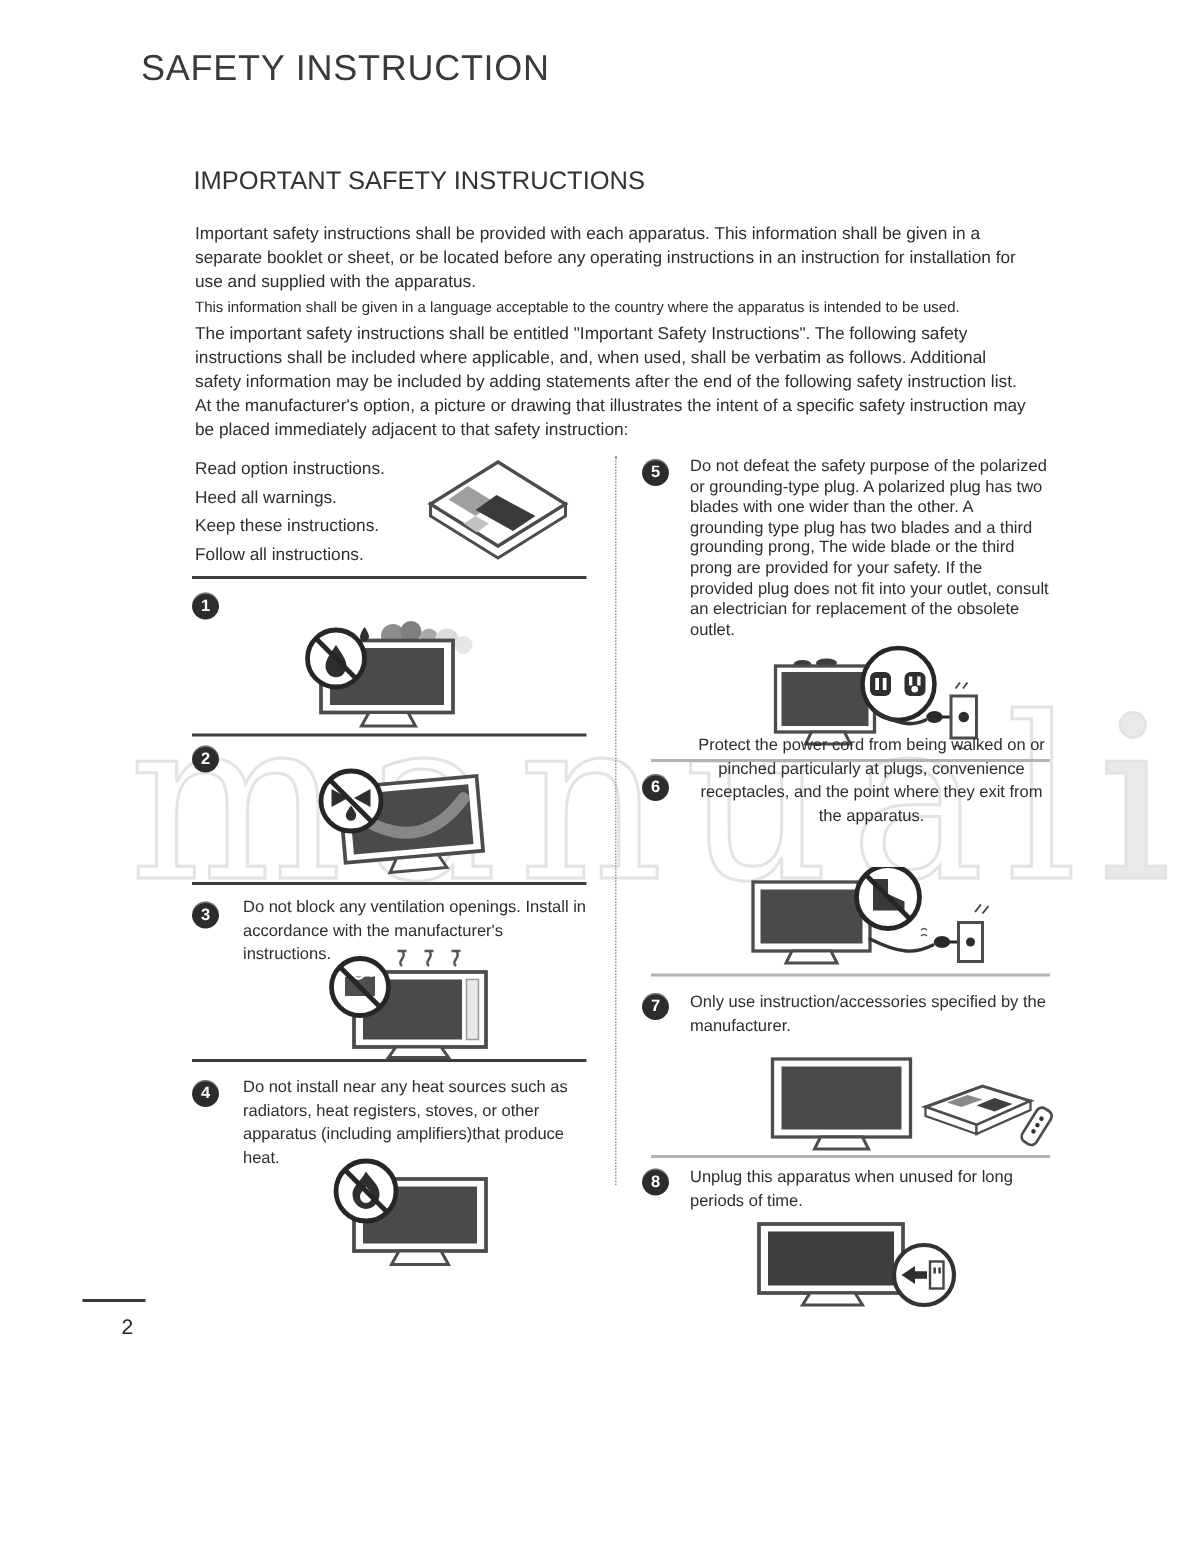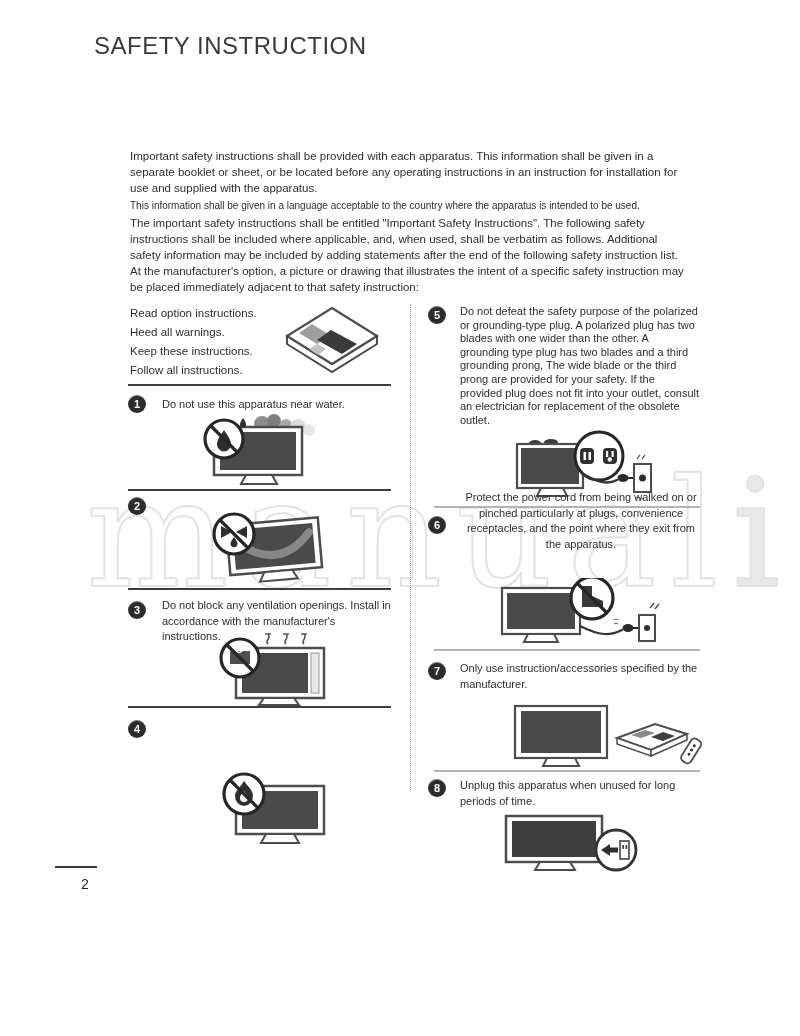--- a/index.html
+++ b/index.html
@@ -33,20 +33,21 @@
 </head>
 <body>
 
 <div class="page">
 
   <div class="wm"><span class="wm-outline">manual</span><span class="wm-fill">i</span></div>
 
   <div class="content">
 
     <h1 class="doc-title abs" style="left:94px;top:32px;">SAFETY INSTRUCTION</h1>
+    <h2 class="sec-title abs" style="left:129px;top:111px;">IMPORTANT SAFETY INSTRUCTIONS</h2>
 
     <div class="abs" style="left:130px;top:148px;width:558px;">
       <p class="p-normal">Important safety instructions shall be provided with each apparatus. This information shall be given in a separate booklet or sheet, or be located before any operating instructions in an instruction for installation for use and supplied with the apparatus.</p>
       <p class="p-small">This information shall be given in a language acceptable to the country where the apparatus is intended to be used.</p>
       <p class="p-normal">The important safety instructions shall be entitled "Important Safety Instructions". The following safety instructions shall be included where applicable, and, when used, shall be verbatim as follows. Additional safety information may be included by adding statements after the end of the following safety instruction list. At the manufacturer's option, a picture or drawing that illustrates the intent of a specific safety instruction may be placed immediately adjacent to that safety instruction:</p>
     </div>
 
     <div class="abs" style="left:130px;top:304px;width:175px;">
       <div class="basic-line">Read option instructions.</div>
       <div class="basic-line">Heed all warnings.</div>
@@ -61,21 +62,20 @@
       <polygon points="35,38 44,43 36,49 27,43" fill="#c2c2c2"></polygon>
       <polygon points="49,24 75,38 60,48 35,34" fill="#3a3a3a"></polygon>
     </svg>
 
     <div class="hr-dark abs" style="left:128px;top:384px;width:263px;"></div>
     <div class="hr-dark abs" style="left:128px;top:489px;width:263px;"></div>
     <div class="hr-dark abs" style="left:128px;top:588px;width:263px;"></div>
     <div class="hr-dark abs" style="left:128px;top:706px;width:263px;"></div>
 
     <div class="badge abs" style="left:128px;top:395px;">1</div>
-    <div class="item-text abs" style="left:162px;top:397px;width:226px;">Do not use this apparatus near water.</div>
     <svg class="abs" style="left:196px;top:413px;" width="126" height="74" viewBox="0 0 126 74">
       <circle cx="66" cy="11" r="8" fill="#8d8d8d"></circle>
         <circle cx="78" cy="8" r="7" fill="#7f7f7f"></circle>
       <circle cx="90" cy="12" r="6" fill="#a8a8a8"></circle>
         <circle cx="102" cy="14" r="8" fill="#dcdcdc"></circle>
       <circle cx="113" cy="17" r="6" fill="#e6e6e6"></circle>
       <rect x="18" y="14" width="88" height="48" fill="#fff" stroke="#4c4c4c" stroke-width="2.5"></rect>
       <rect x="24" y="19" width="76" height="38" fill="#4a4a4a"></rect>
       <path d="M50 62 L76 62 L81 71 L45 71 Z" fill="#fff" stroke="#4c4c4c" stroke-width="2"></path>
       <path transform="translate(47,9)" d="M0 -4 C2 -1 3 1 3 2.5 A3 3 0 1 1 -3 2.5 C-3 1 -2 -1 0 -4 Z" fill="#2e2e2e"></path>
@@ -115,20 +115,21 @@
       <path d="M58 66 L88 66 L93 73 L53 73 Z" fill="#fff" stroke="#4c4c4c" stroke-width="2"></path>
       <g transform="translate(34,26)">
         <circle r="19" fill="#fff" stroke="#262626" stroke-width="3.2"></circle>
         <rect x="-10" y="-7" width="20" height="13" fill="#4f4f4f"></rect>
         <path d="M-10 -7 q3 -3 6 0 q3 3 6 0 q3 -3 6 0" stroke="#fff" stroke-width="1.5" fill="none"></path>
         <line x1="-13" y1="-13" x2="13" y2="13" stroke="#262626" stroke-width="3.2"></line>
       </g>
     </svg>
 
     <div class="badge abs" style="left:128px;top:720px;">4</div>
+    <div class="item-text abs" style="left:162px;top:718px;width:232px;">Do not install near any heat sources such as radiators, heat registers, stoves, or other apparatus (including amplifiers)that produce heat.</div>
     <svg class="abs" style="left:214px;top:768px;" width="122" height="78" viewBox="0 0 122 78">
       <rect x="22" y="18" width="88" height="48" fill="#fff" stroke="#4c4c4c" stroke-width="2.5"></rect>
       <rect x="28" y="23" width="76" height="38" fill="#4a4a4a"></rect>
       <path d="M52 66 L80 66 L85 75 L47 75 Z" fill="#fff" stroke="#4c4c4c" stroke-width="2"></path>
       <g transform="translate(30,26)">
         <circle r="20" fill="#fff" stroke="#262626" stroke-width="3.2"></circle>
         <path d="M0 -13 C4 -7 9 -4 9 2 A9 10 0 1 1 -9 2 C-9 -3 -4 -6 0 -13 Z" fill="#2e2e2e"></path>
         <path d="M0 -3 C2 0 4 1 4 4 A4 4 0 1 1 -4 4 C-4 1 -2 0 0 -3 Z" fill="#fff"></path>
         <line x1="-14" y1="-14" x2="14" y2="14" stroke="#262626" stroke-width="3.2"></line>
       </g>

